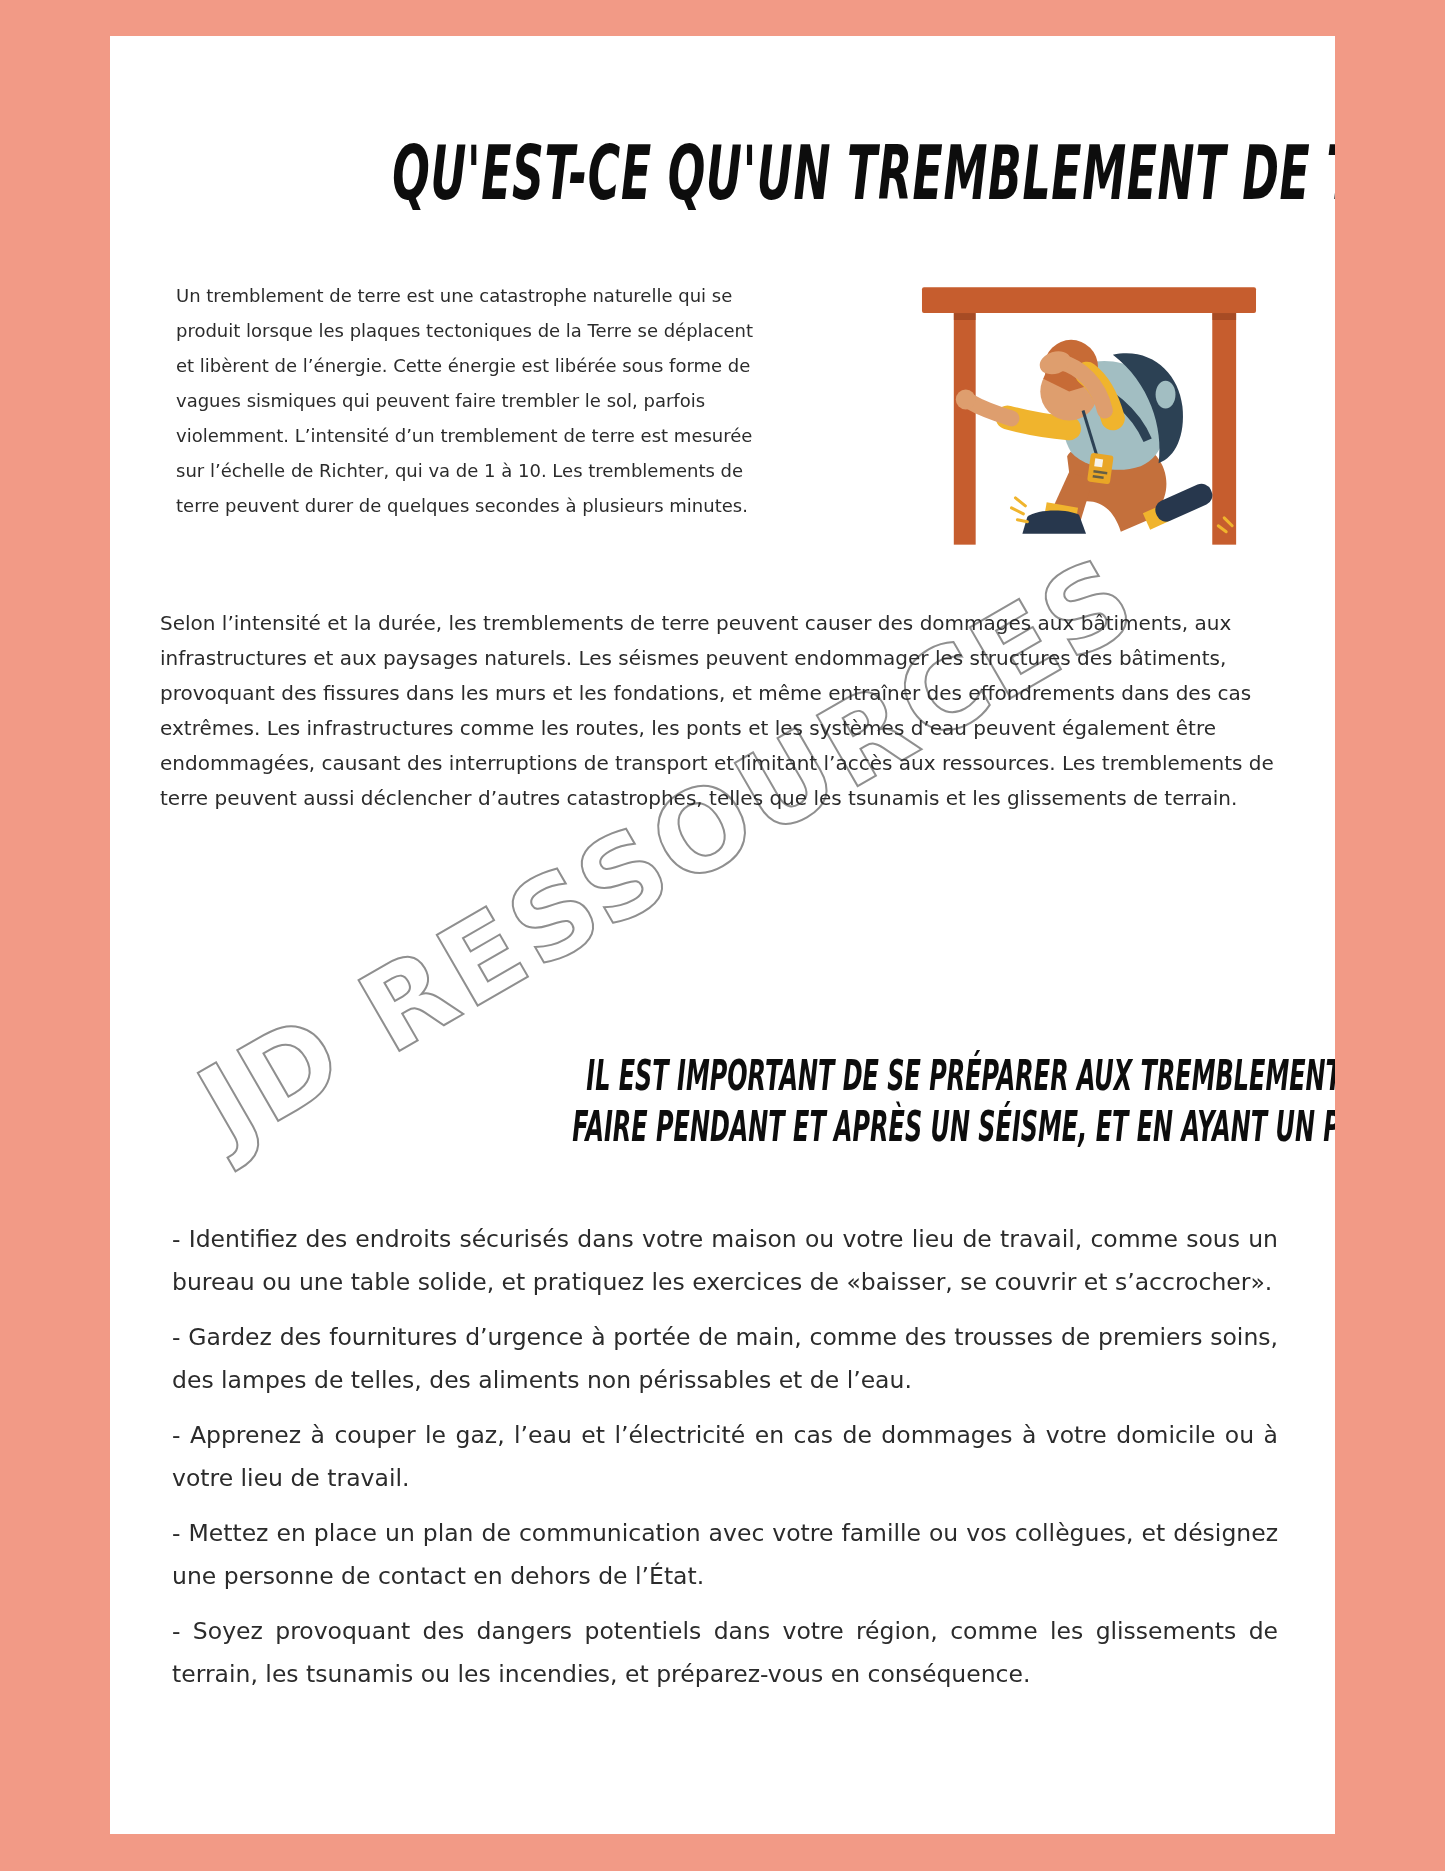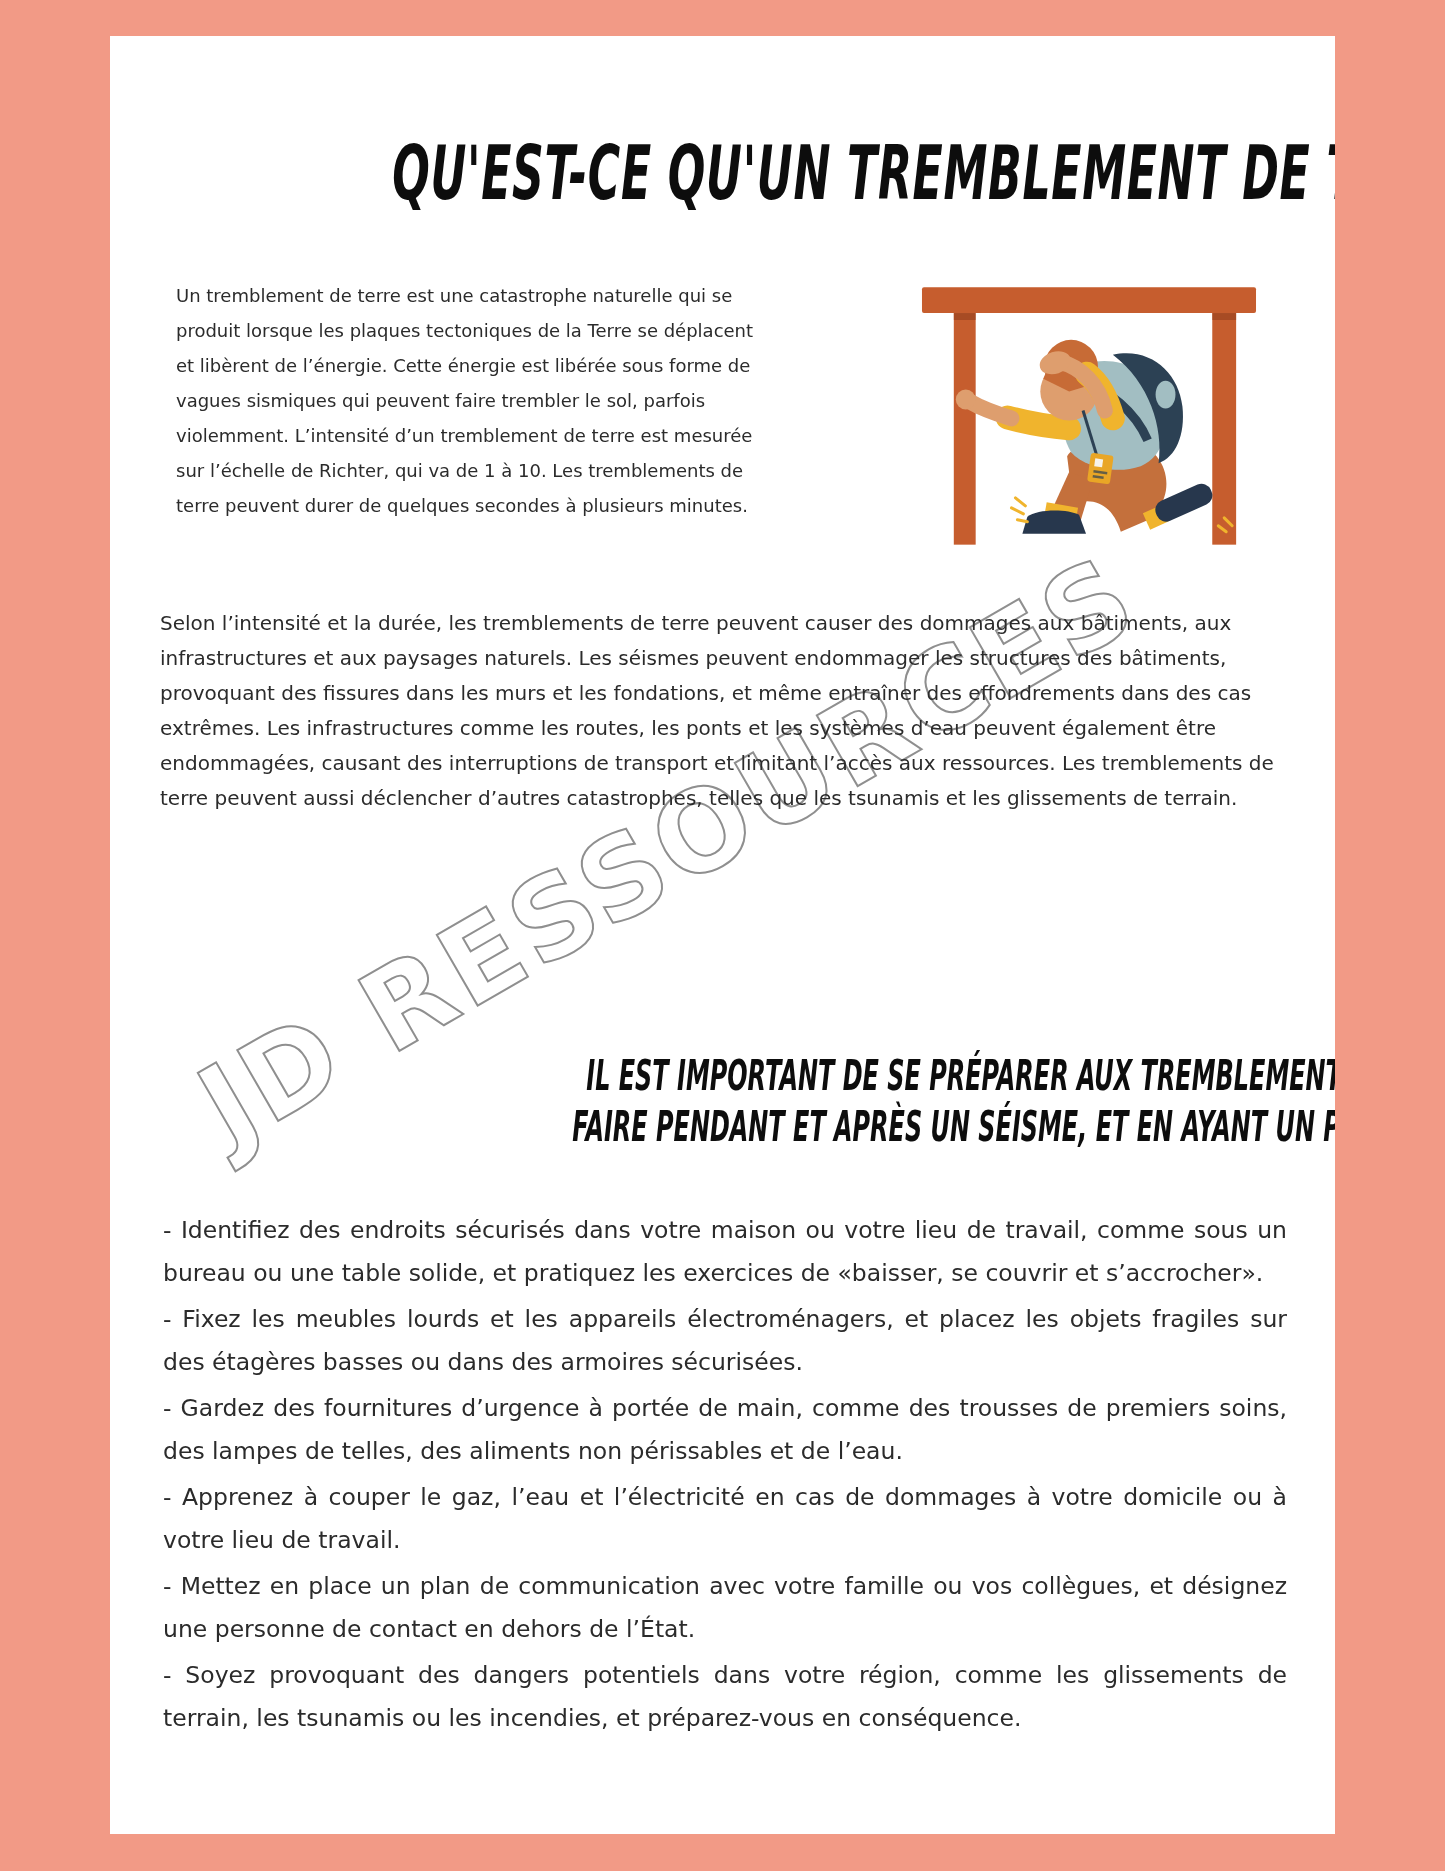--- a/index.html
+++ b/index.html
@@ -41,21 +41,21 @@
     font-size:18px;line-height:35px;color:#2b2b2b;text-align:left;margin-left:16px;
   }
   .impact-block{
     position:absolute;left:50px;top:570px;width:1130px;
     font-size:20px;line-height:35px;color:#2b2b2b;text-align:left;
   }
   .tips-block{
     position:absolute;left:50px;top:1170px;width:1130px;
     font-size:23.5px;line-height:43px;color:#2b2b2b;
   }
-  .tips-block p{margin:3px;text-align:justify;}
+  .tips-block p{margin:12px;text-align:justify;}
   
   .watermark{
     position:absolute;left:40px;top:784px;width:900px;height:140px;
     line-height:140px;text-align:center;white-space:nowrap;
     font-size:112px;font-weight:bold;letter-spacing:4px;
     color:transparent;-webkit-text-stroke:2px #8f8f8f;
     transform:rotate(-30deg);transform-origin:center;
     pointer-events:none;z-index:1;
   }
   .content-layer{position:relative;z-index:2;}
@@ -139,21 +139,20 @@
 
     <div class="impact-block">Selon l’intensité et la durée, les tremblements de terre peuvent causer des dommages aux bâtiments, aux infrastructures et aux paysages naturels. Les séismes peuvent endommager les structures des bâtiments, provoquant des fissures dans les murs et les fondations, et même entraîner des effondrements dans des cas extrêmes. Les infrastructures comme les routes, les ponts et les systèmes d’eau peuvent également être endommagées, causant des interruptions de transport et limitant l’accès aux ressources. Les tremblements de terre peuvent aussi déclencher d’autres catastrophes, telles que les tsunamis et les glissements de terrain.</div>
 
     <div class="mid-heading">
       <div class="hline"><span>IL EST IMPORTANT DE SE PRÉPARER AUX TREMBLEMENTS DE TERRE EN SACHANT QUOI</span></div>
       <div class="hline"><span>FAIRE PENDANT ET APRÈS UN SÉISME, ET EN AYANT UN PLAN D'URGENCE EN PLACE.</span></div>
     </div>
 
     <div class="tips-block">
       <p>- Identifiez des endroits sécurisés dans votre maison ou votre lieu de travail, comme sous un bureau ou une table solide, et pratiquez les exercices de «baisser, se couvrir et s’accrocher».</p>
-      <p>- Fixez les meubles lourds et les appareils électroménagers, et placez les objets fragiles sur des étagères basses ou dans des armoires sécurisées.</p>
       <p>- Gardez des fournitures d’urgence à portée de main, comme des trousses de premiers soins, des lampes de telles, des aliments non périssables et de l’eau.</p>
       <p>- Apprenez à couper le gaz, l’eau et l’électricité en cas de dommages à votre domicile ou à votre lieu de travail.</p>
       <p>- Mettez en place un plan de communication avec votre famille ou vos collègues, et désignez une personne de contact en dehors de l’État.</p>
       <p>- Soyez provoquant des dangers potentiels dans votre région, comme les glissements de terrain, les tsunamis ou les incendies, et préparez-vous en conséquence.</p>
     </div>
 
   </div>
 </div>
 
 </body></html>

